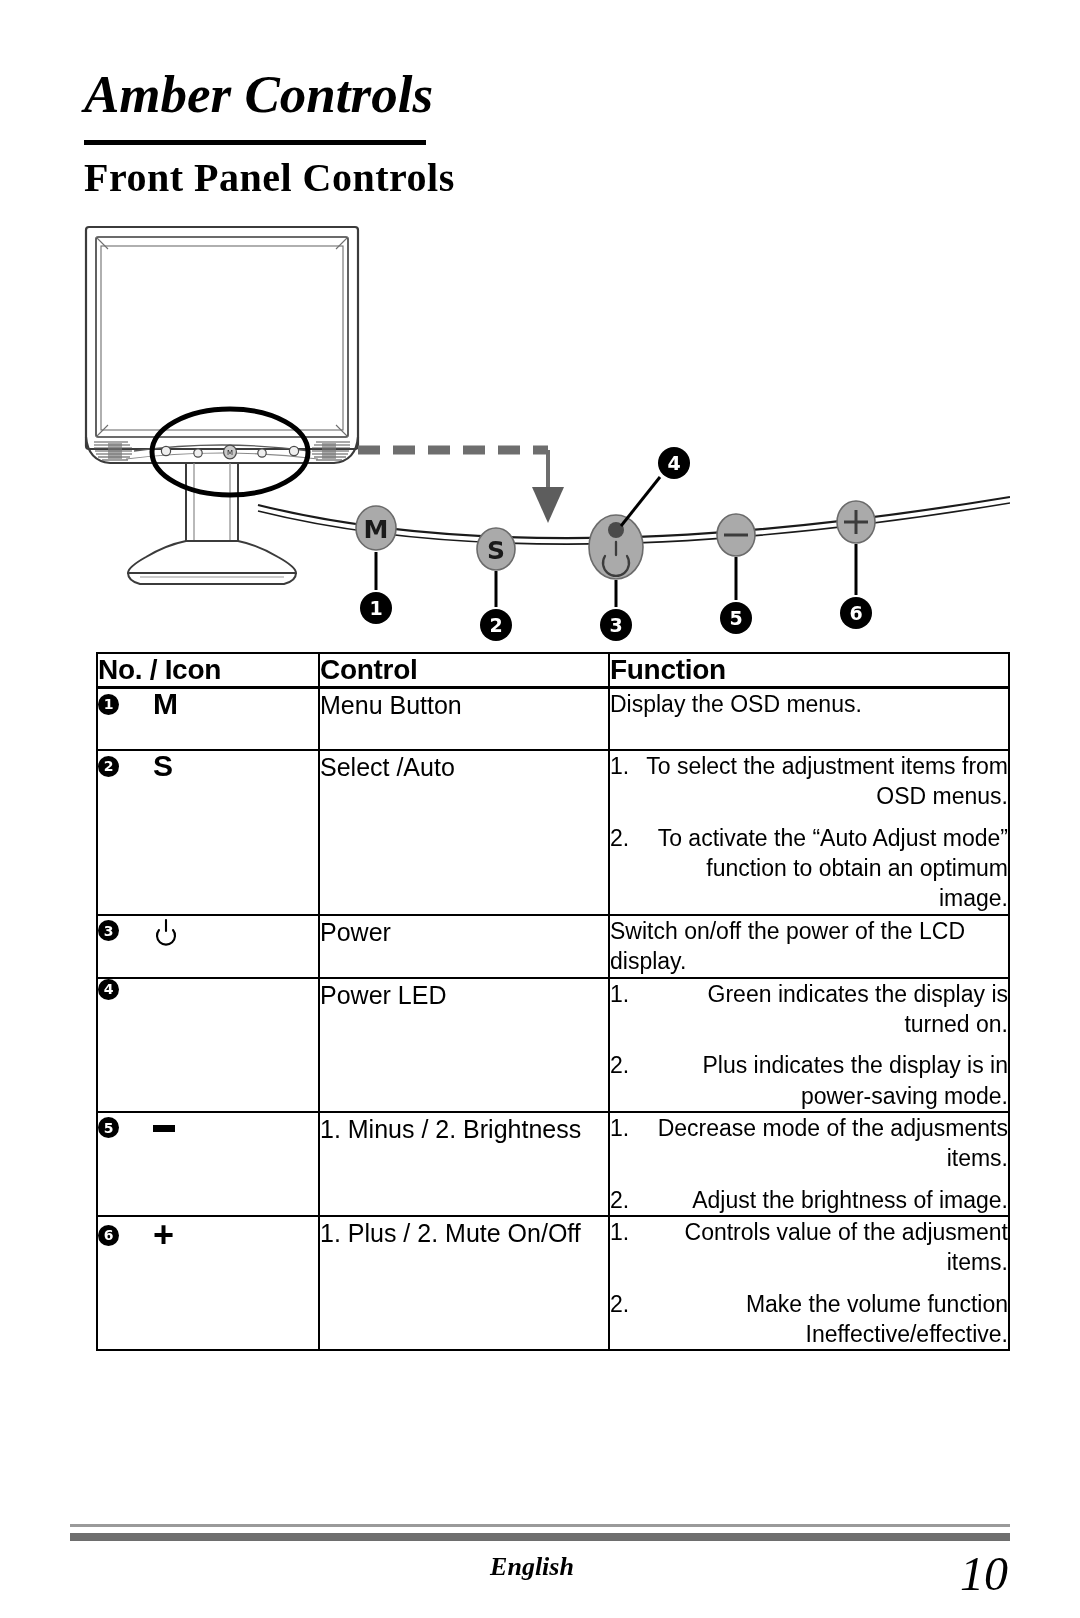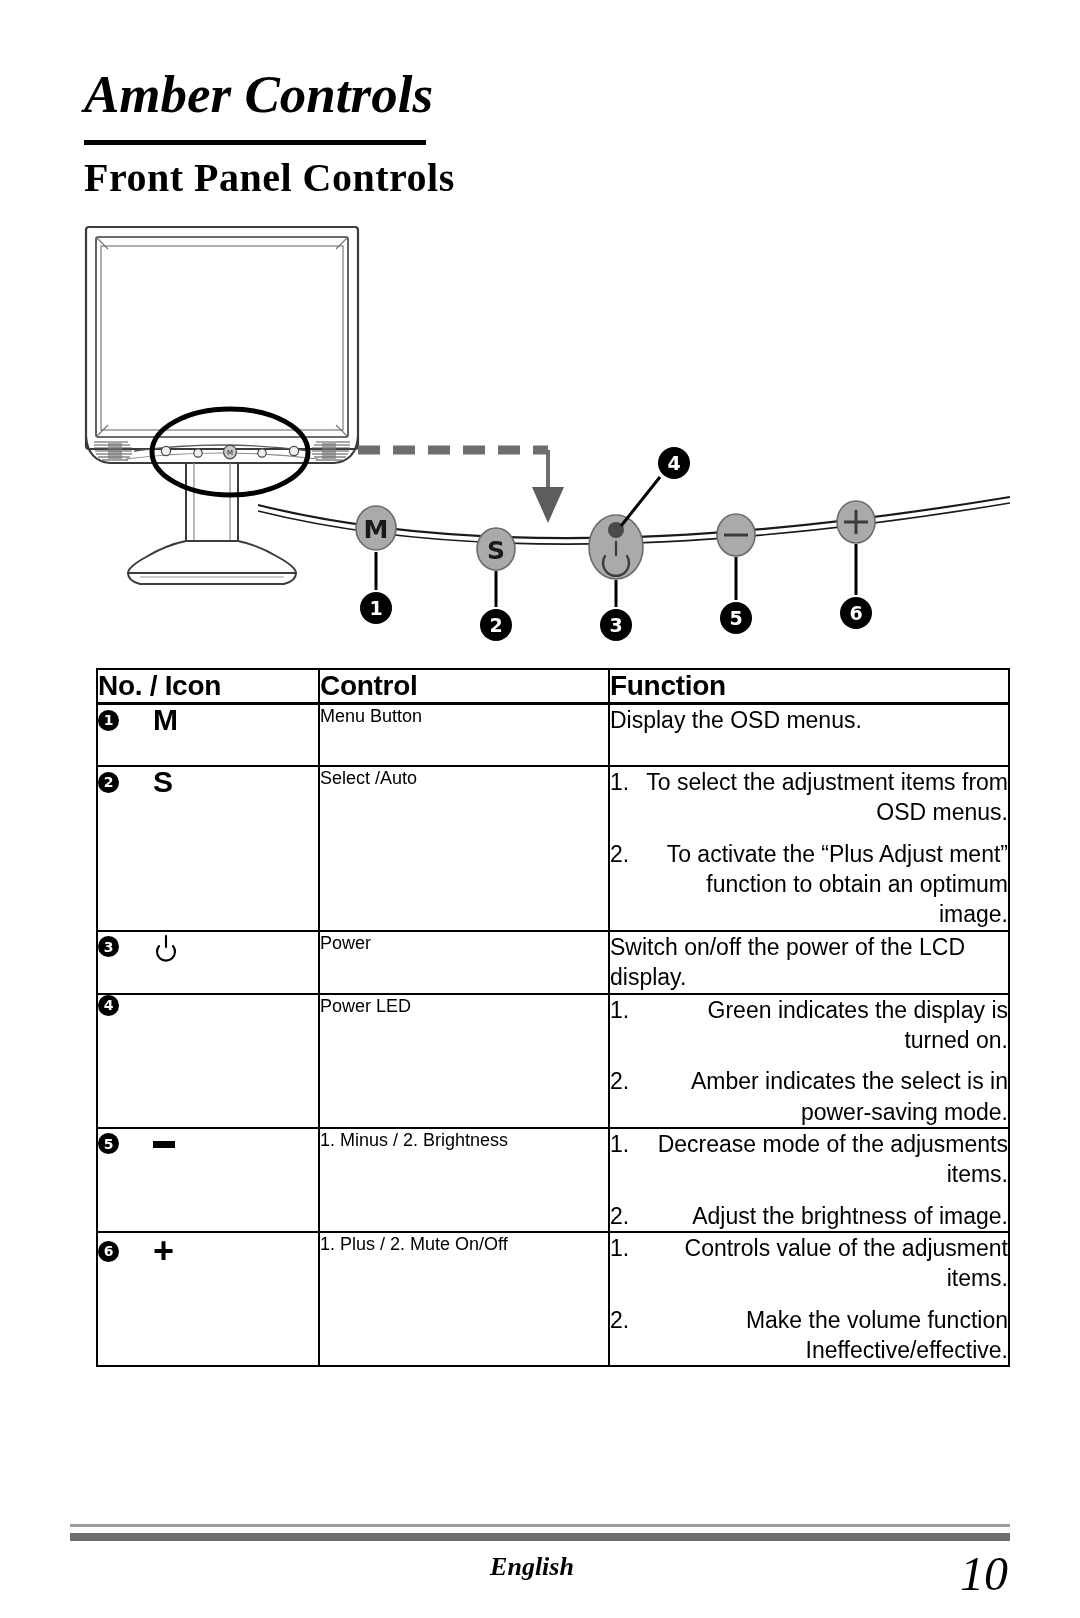--- a/index.html
+++ b/index.html
@@ -56,21 +56,21 @@
     left: 70px;
     top: 215px;
     width: 940px;
     height: 430px;
   }
 
   
   #controls-table {
     position: absolute;
     left: 96px;
-    top: 668px;
+    top: 652px;
     width: 912px;
     border-collapse: collapse;
     table-layout: fixed;
   }
   #controls-table td, #controls-table th {
     border: 2px solid #000;
     padding: 0;
     vertical-align: top;
     background: #fff;
   }
@@ -131,21 +131,21 @@
   }
   .icon-plus {
     font-size: 36px;
     font-weight: bold;
     line-height: 1;
   }
   .icon-power svg { display: block; }
 
   .cell-ctrl {
     padding: 13px 6px 16px 9px;
-    font-size: 18px;
+    font-size: 25px;
     line-height: 1.32;
   }
   .cell-func {
     padding: 13px 6px 16px 14px;
     font-size: 23px;
     line-height: 1.32;
   }
   .func-plain { display: block; }
   .func-list {
     margin: 0;
@@ -390,21 +390,21 @@
       </td>
       <td class="cell-ctrl">Select /Auto</td>
       <td class="cell-func">
         <ol class="func-list">
           <li>
             <span class="func-marker">1.</span>
             <span class="func-text">To select the adjustment items from OSD menus.</span>
           </li>
           <li>
             <span class="func-marker">2.</span>
-            <span class="func-text">To activate the “Plus Adjust ment” function to obtain an optimum image.</span>
+            <span class="func-text">To activate the “Auto Adjust mode” function to obtain an optimum image.</span>
           </li>
         </ol>
       </td>
     </tr>
 
     <tr>
       <td class="cell-no">
         <div class="no-row">
           <span class="bullet-num">3</span>
           <span class="icon-slot icon-power">
@@ -431,21 +431,21 @@
       </td>
       <td class="cell-ctrl">Power LED</td>
       <td class="cell-func">
         <ol class="func-list">
           <li>
             <span class="func-marker">1.</span>
             <span class="func-text">Green indicates the display is turned on.</span>
           </li>
           <li>
             <span class="func-marker">2.</span>
-            <span class="func-text">Amber indicates the select is in power-saving mode.</span>
+            <span class="func-text">Plus indicates the display is in power-saving mode.</span>
           </li>
         </ol>
       </td>
     </tr>
 
     <tr>
       <td class="cell-no">
         <div class="no-row">
           <span class="bullet-num">5</span>
           <span class="icon-slot">

